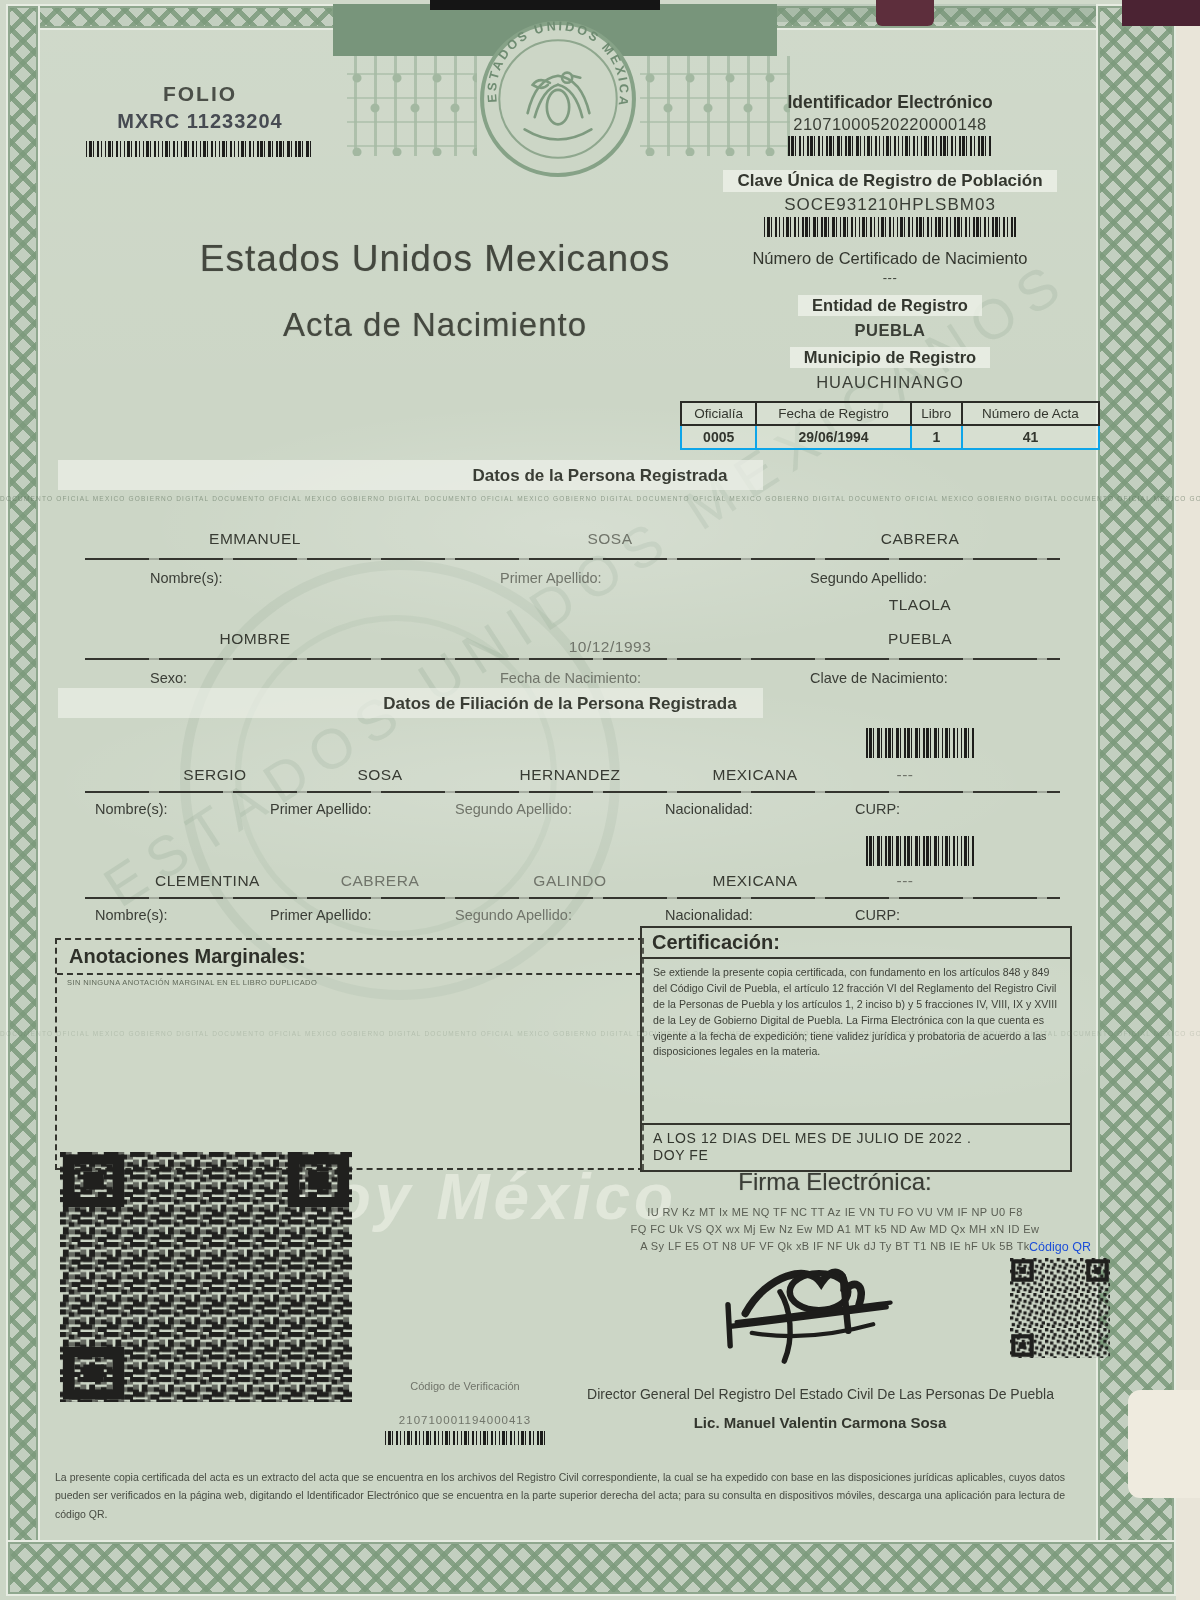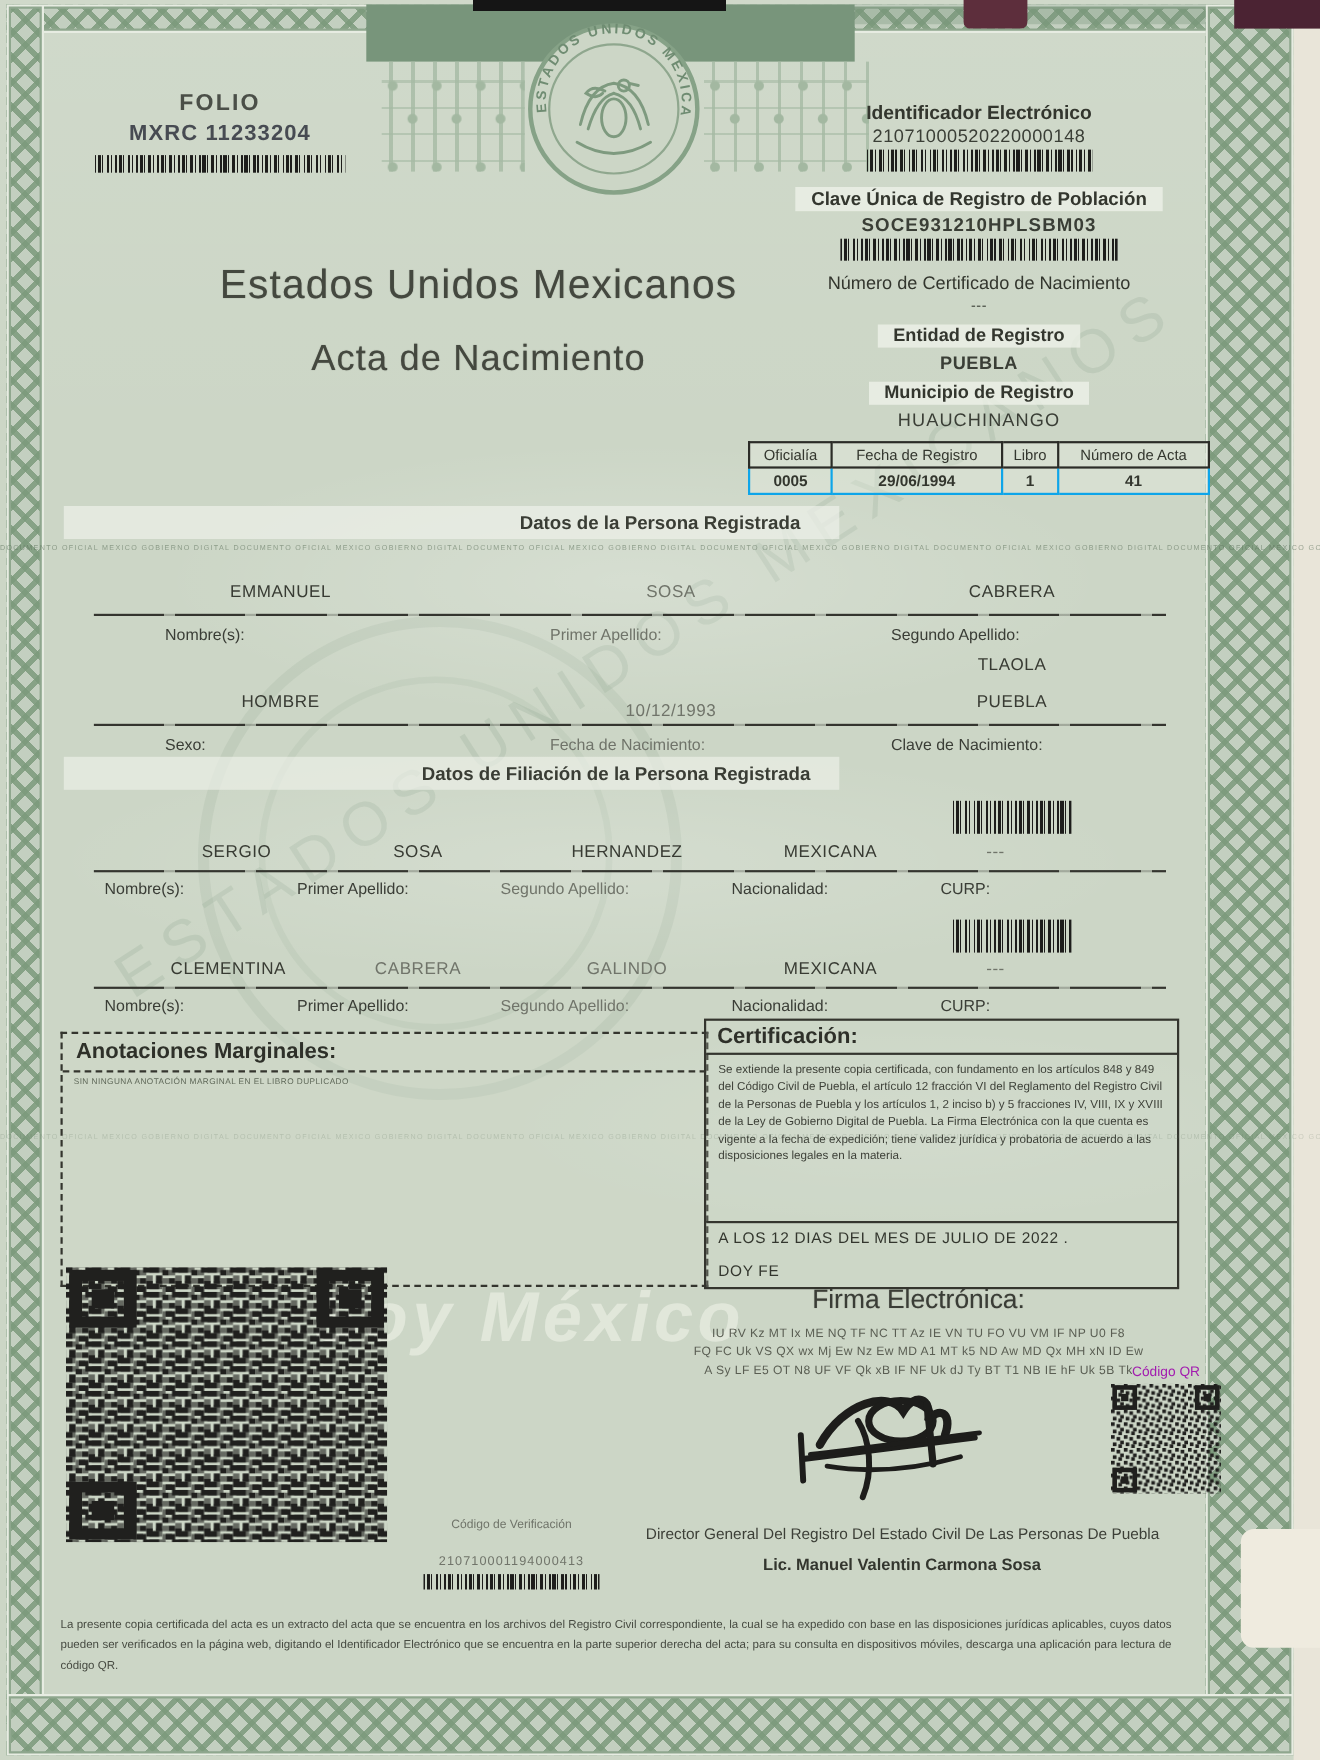--- a/index.html
+++ b/index.html
@@ -59,21 +59,21 @@
   .anot-box{border:2px dashed #34352e;z-index:4;background:rgba(210,219,204,.25);}
   .cert-box{border:2px solid #34352e;z-index:4;display:flex;flex-direction:column;background:rgba(210,219,204,.2);}
   .box-title{font-weight:bold;font-size:20px;color:#2e3029;padding:5px 12px;}
   .cert-body{font-size:10.6px;line-height:1.5;color:#3d4038;padding:6px 11px 0 11px;text-align:left;}
   .cert-dates{padding:5px 11px 7px 11px;font-size:14px;color:#33362e;letter-spacing:.6px;}
 
   .sig-note{font-size:7.5px;color:rgba(74,84,68,.85);letter-spacing:.4px;padding:3px 10px;}
 
   .esign-lines{z-index:4;text-align:center;font-size:11px;line-height:1.55;color:#5a5e53;letter-spacing:.4px;}
 
-  .small-cap{font-size:11px;color:#a21caf;}
+  .small-cap{font-size:11px;color:#1d4ed8;}
   .faded{color:#70746a;}
 </style>
 </head>
 <body>
 
 <div id="doc">
 
   <div class="abs wm" style="left:180px;top:560px;width:420px;height:420px;border:10px solid rgba(150,172,150,.20);border-radius:50%;"></div>
   <div class="abs wm" style="left:235px;top:615px;width:310px;height:310px;border:6px solid rgba(150,172,150,.16);border-radius:50%;"></div>
   <div class="abs wm" style="left:110px;top:860px;width:1150px;font-size:56px;letter-spacing:12px;color:rgba(150,172,150,.28);
@@ -122,21 +122,21 @@
     <div style="font-weight:bold;font-size:20px;letter-spacing:1px;color:#474b52;margin-top:4px;">MXRC 11233204</div>
     <div class="barcode" style="width:228px;height:16px;margin:8px auto 0;"></div>
   </div>
 
   <div id="right-col">
     <div class="h">Identificador Electrónico</div>
     <div class="v">21071000520220000148</div>
     <div class="barcode" style="width:205px;height:20px;margin:2px auto 14px;"></div>
 
     <div class="h glare" style="font-size:17px;margin-bottom:3px;">Clave Única de Registro de Población</div>
-    <div class="v" style="font-weight:bold;font-size:17px;letter-spacing:1px;">SOCE931210HPLSBM03</div>
+    <div class="v" style="font-weight:normal;font-size:17px;letter-spacing:1px;">SOCE931210HPLSBM03</div>
     <div class="barcode" style="width:252px;height:20px;margin:2px auto 12px;"></div>
 
     <div class="h" style="font-size:16.5px;font-weight:normal;">Número de Certificado de Nacimiento</div>
     <div class="v faded" style="font-size:13px;margin-bottom:10px;">---</div>
 
     <div class="h glare" style="font-size:16.5px;margin-bottom:5px;">Entidad de Registro</div>
     <div class="v" style="font-weight:bold;margin-bottom:7px;">PUEBLA</div>
 
     <div class="h glare" style="font-size:16.5px;margin-bottom:5px;">Municipio de Registro</div>
     <div class="v" style="margin-bottom:9px;letter-spacing:1px;">HUAUCHINANGO</div>
@@ -218,21 +218,21 @@
     <div class="box-title" style="border-bottom:2px dashed #34352e;">Anotaciones Marginales:</div>
     <div class="sig-note">SIN NINGUNA ANOTACIÓN MARGINAL EN EL LIBRO DUPLICADO</div>
   </div>
 
   <div class="abs cert-box" style="left:640px;top:926px;width:428px;height:242px;">
     <div class="box-title" style="border-bottom:2px solid #34352e;padding:3px 10px;">Certificación:</div>
     <div class="cert-body">Se extiende la presente copia certificada, con fundamento en los artículos 848 y 849 del Código Civil de Puebla, el artículo 12 fracción VI del Reglamento del Registro Civil de la Personas de Puebla y los artículos 1, 2 inciso b) y 5 fracciones IV, VIII, IX y XVIII de la Ley de Gobierno Digital de Puebla. La Firma Electrónica con la que cuenta es vigente a la fecha de expedición; tiene validez jurídica y probatoria de acuerdo a las disposiciones legales en la materia.</div>
     <div style="margin-top:auto;border-top:2px solid #34352e;"></div>
     <div class="cert-dates">
       <div>A LOS  12  DIAS DEL MES DE  JULIO  DE  2022 .</div>
-      <div style="margin-top:14px;">DOY FE</div>
+      <div style="margin-top:1px;">DOY FE</div>
     </div>
   </div>
 
   <div class="abs microprint" style="left:0;top:1030px;width:1200px;opacity:.4;">DOCUMENTO OFICIAL MEXICO   GOBIERNO DIGITAL   DOCUMENTO OFICIAL MEXICO   GOBIERNO DIGITAL   DOCUMENTO OFICIAL MEXICO   GOBIERNO DIGITAL   DOCUMENTO OFICIAL MEXICO   GOBIERNO DIGITAL   DOCUMENTO OFICIAL MEXICO   GOBIERNO DIGITAL   DOCUMENTO OFICIAL MEXICO   GOBIERNO DIGITAL   DOCUMENTO OFICIAL MEXICO   GOBIERNO DIGITAL   DOCUMENTO OFICIAL MEXICO</div>
 
   <div class="abs" style="left:620px;top:1168px;width:430px;text-align:center;font-size:24px;color:#3a3d36;z-index:4;text-shadow:0 0 1px rgba(60,60,55,.4);">Firma Electrónica:</div>
   <div class="abs esign-lines" style="left:575px;top:1204px;width:520px;">
     <div>IU RV Kz MT Ix ME NQ TF NC TT Az IE VN TU FO VU VM IF NP U0 F8</div>
     <div>FQ FC Uk VS QX wx Mj Ew Nz Ew MD A1 MT k5 ND Aw MD Qx MH xN ID Ew</div>
     <div>A Sy LF E5 OT N8 UF VF Qk xB IF NF Uk dJ Ty BT T1 NB IE hF Uk 5B Tk</div>

